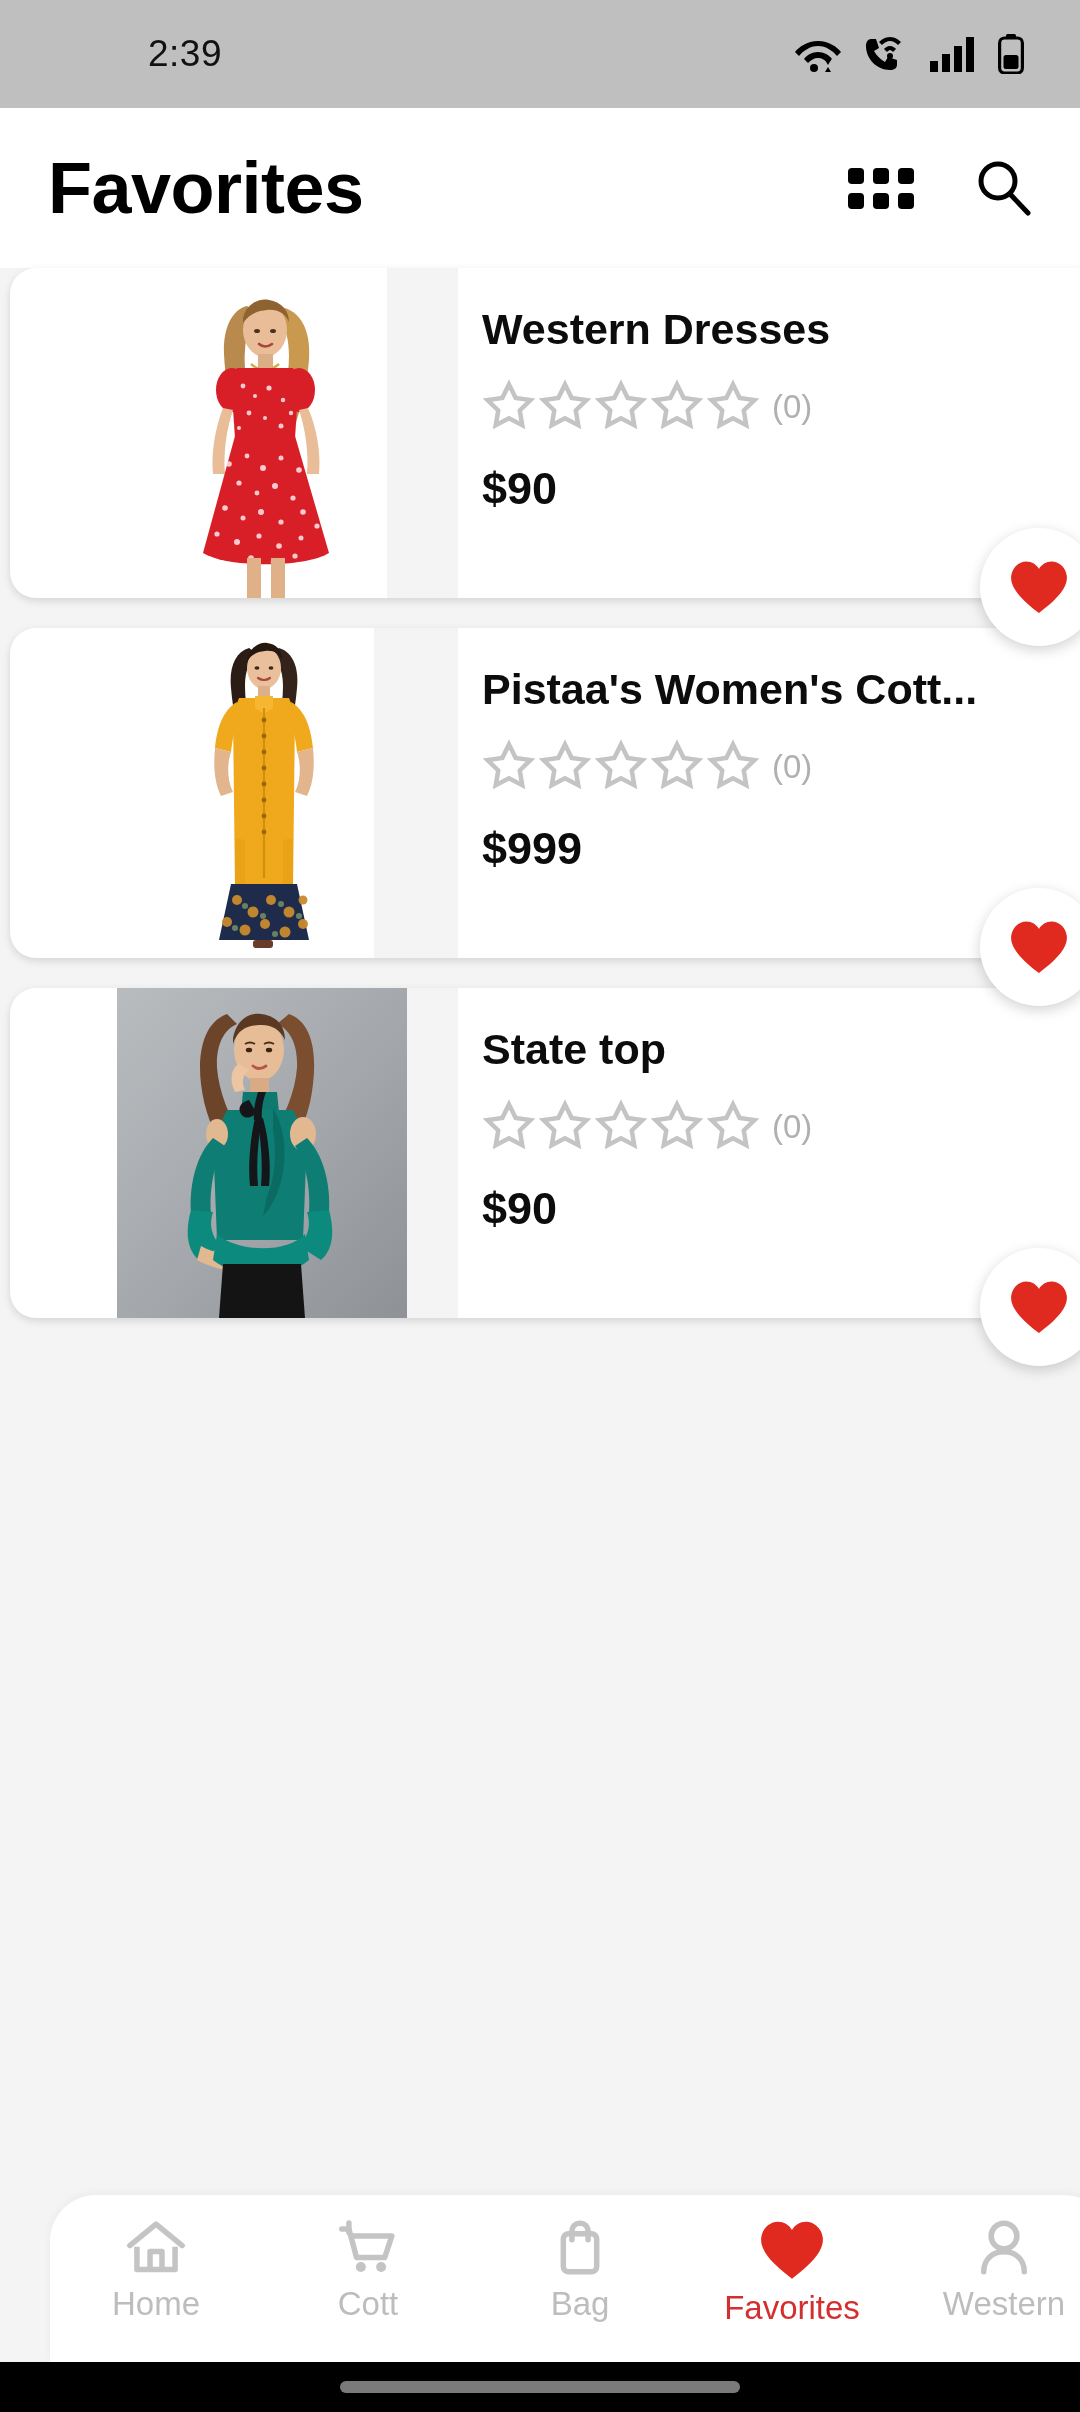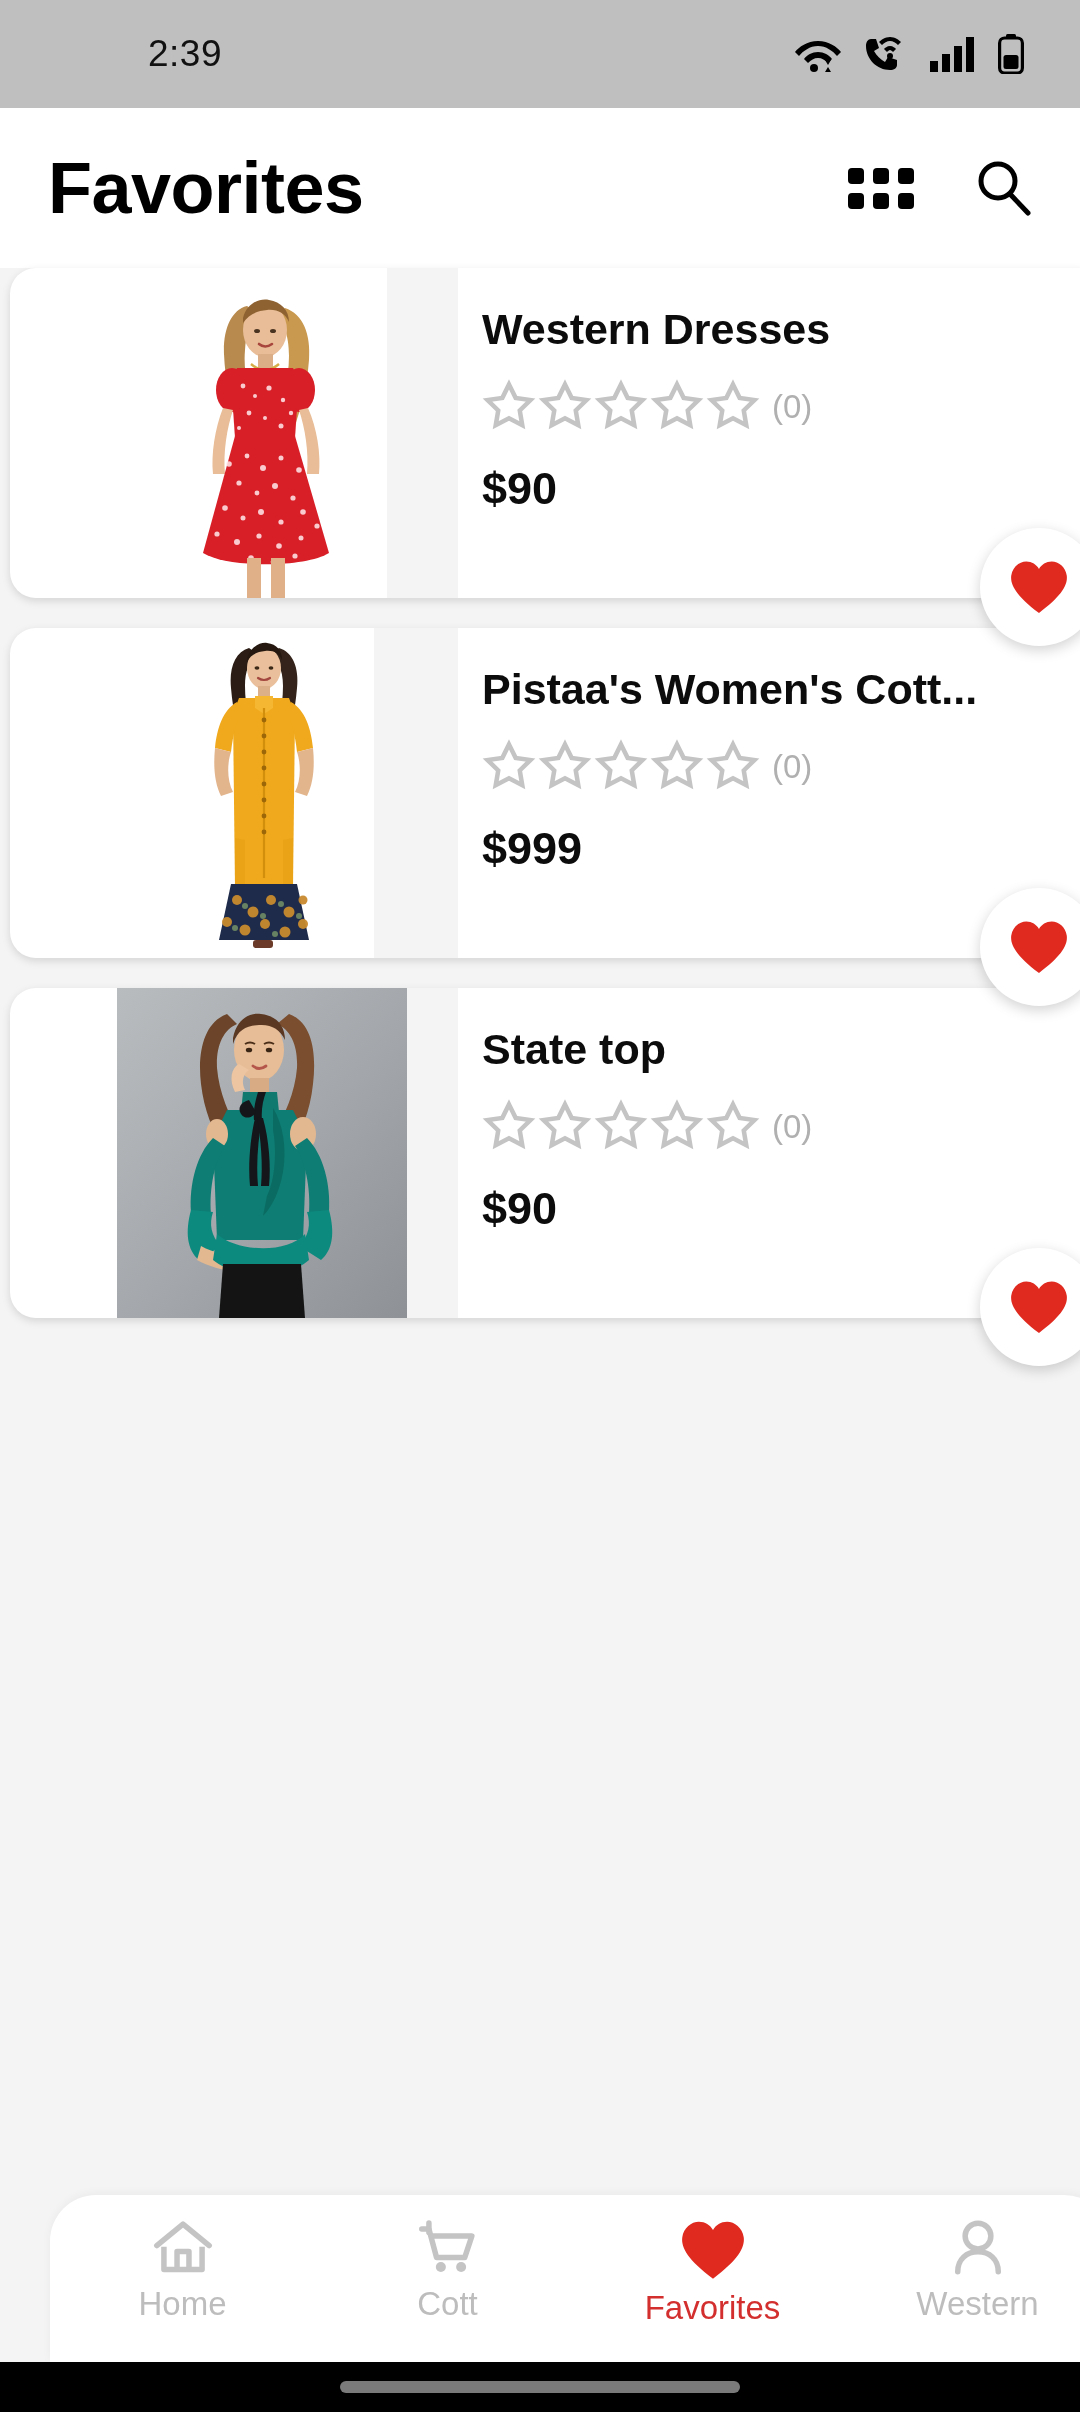--- a/index.html
+++ b/index.html
@@ -533,20 +533,29 @@
         <svg width="62" height="58" viewBox="0 0 26 24">
           <path d="M2 4 L5 4 L8.2 16 L20 16 L23 7 L6.5 7" fill="none" stroke="#c4c4c4" stroke-width="2.3" stroke-linecap="round" stroke-linejoin="round"></path>
           <path d="M5 1.5 L5 5.5" stroke="#c4c4c4" stroke-width="2.3" stroke-linecap="round"></path>
           <circle cx="10" cy="20" r="2.1" fill="#c4c4c4"></circle>
           <circle cx="18.5" cy="20" r="2.1" fill="#c4c4c4"></circle>
         </svg>
       </span>
       <span class="nav-label">Cott</span>
     </div>
 
+    <div class="nav-item">
+      <span>
+        <svg width="62" height="58" viewBox="0 0 26 24">
+          <rect x="6" y="6" width="14" height="16" rx="2.2" fill="none" stroke="#c4c4c4" stroke-width="2.3"></rect>
+          <path d="M9.6 8.5 L9.6 5.2 C9.6 2.9 11.1 1.6 13 1.6 C14.9 1.6 16.4 2.9 16.4 5.2 L16.4 8.5" fill="none" stroke="#c4c4c4" stroke-width="2.3" stroke-linecap="round"></path>
+        </svg>
+      </span>
+      <span class="nav-label">Bag</span>
+    </div>
 
     <div class="nav-item active">
       <span>
         <svg width="70" height="62" viewBox="0 0 24 22">
           <path d="M12 21.2 C3.2 14.6 0.6 10.2 1.1 6.5 C1.6 3.1 4.3 1 7 1 C9.2 1 11 2.2 12 3.9 C13 2.2 14.8 1 17 1 C19.7 1 22.4 3.1 22.9 6.5 C23.4 10.2 20.8 14.6 12 21.2 Z" fill="#e02a20"></path>
         </svg>
       </span>
       <span class="nav-label">Favorites</span>
     </div>
 

